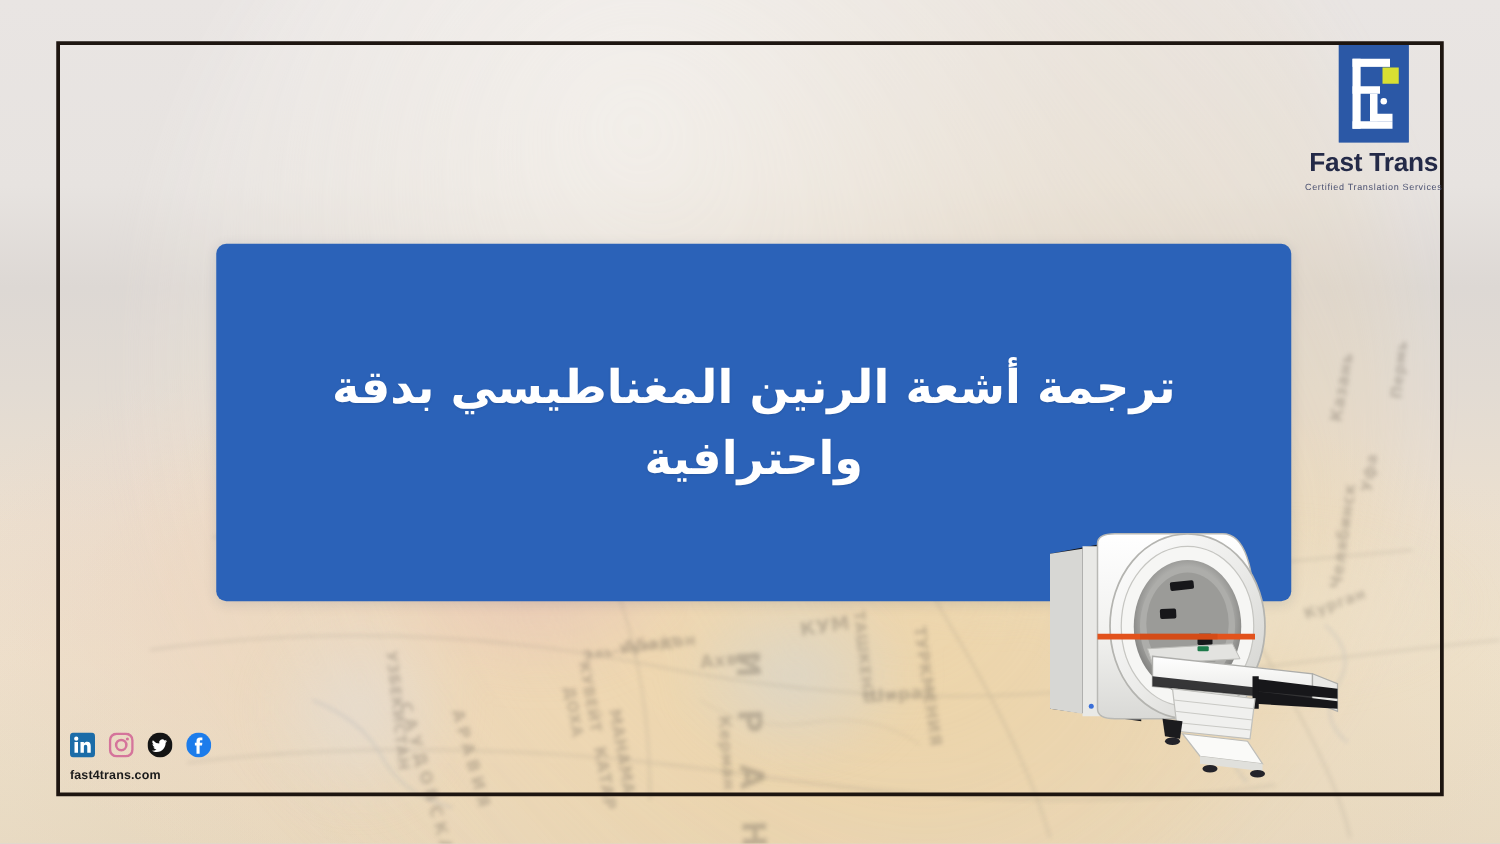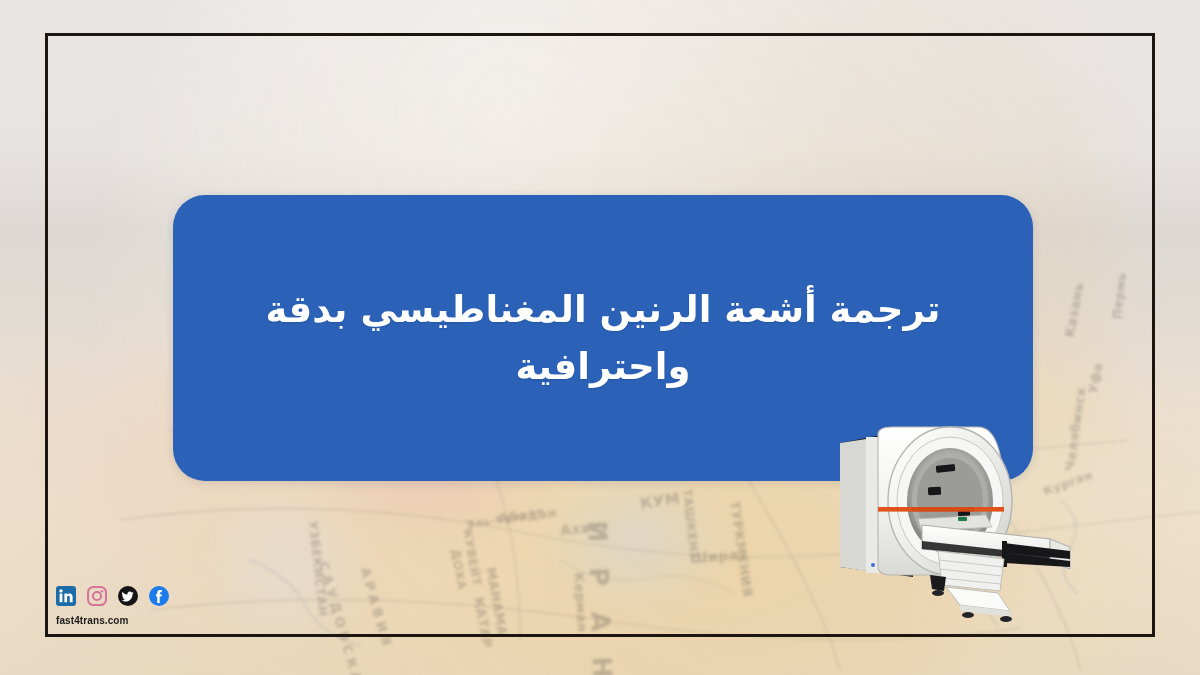--- a/index.html
+++ b/index.html
@@ -117,21 +117,21 @@
     margin-top: 3px;
     white-space: nowrap;
   }
 
   
   .card {
     position: absolute;
     left: 173px; top: 195px;
     width: 860px; height: 286px;
     background: #2b62b8;
-    border-radius: 32px;
+    border-radius: 8px;
     display: flex;
     align-items: center;
     justify-content: center;
     box-shadow: 0 2px 10px rgba(20,40,80,0.12);
   }
   .headline {
     direction: rtl;
     color: #ffffff;
     font-family: "DejaVu Sans", "Liberation Sans", sans-serif;
     font-weight: 700;
@@ -221,20 +221,41 @@
       <span style="left:1062px;top:336px;font-size:13px;transform:rotate(-80deg);transform-origin:left top">Казань</span>
       <span style="left:1110px;top:318px;font-size:12px;transform:rotate(-84deg);transform-origin:left top">Пермь</span>
       <span style="left:1086px;top:392px;font-size:12px;transform:rotate(-80deg);transform-origin:left top">Уфа</span>
       <span style="left:1062px;top:470px;font-size:13px;transform:rotate(-82deg);transform-origin:left top">Челябинск</span>
       <span style="left:1042px;top:476px;font-size:12px;transform:rotate(-20deg)">Курган</span>
     </div>
   </div>
 
   <div class="frame"></div>
 
+  <div class="logo">
+    <div class="logo-mark">
+      <svg viewBox="0 0 56 78" width="56" height="78" aria-hidden="true">
+        <rect x="0" y="0" width="56" height="78" fill="#2b58a6"></rect>
+
+        <rect x="11" y="11" width="30" height="6.5" fill="#ffffff"></rect>
+        <rect x="11" y="11" width="6.5" height="56" fill="#ffffff"></rect>
+        <rect x="11" y="33" width="22" height="6" fill="#ffffff"></rect>
+
+        <rect x="25" y="39" width="6" height="22" fill="#ffffff"></rect>
+        <rect x="25" y="55" width="18" height="6" fill="#ffffff"></rect>
+        <rect x="11" y="61" width="32" height="6" fill="#ffffff"></rect>
+
+        <rect x="35" y="18" width="13" height="13" fill="#d8e033"></rect>
+
+        <circle cx="36" cy="45" r="2.6" fill="#ffffff"></circle>
+      </svg>
+    </div>
+    <div class="logo-wordmark">Fast Trans</div>
+    <div class="logo-tagline">Certified Translation Services</div>
+  </div>
 
   <div class="card">
     <h1 class="headline">ترجمة أشعة الرنين المغناطيسي بدقة واحترافية</h1>
   </div>
 
   <div class="mri">
     <svg viewBox="0 0 272 215" aria-hidden="true">
       <defs>
         <linearGradient id="gBody" x1="0" y1="0" x2="0" y2="1">
           <stop offset="0" stop-color="#ffffff"></stop>

